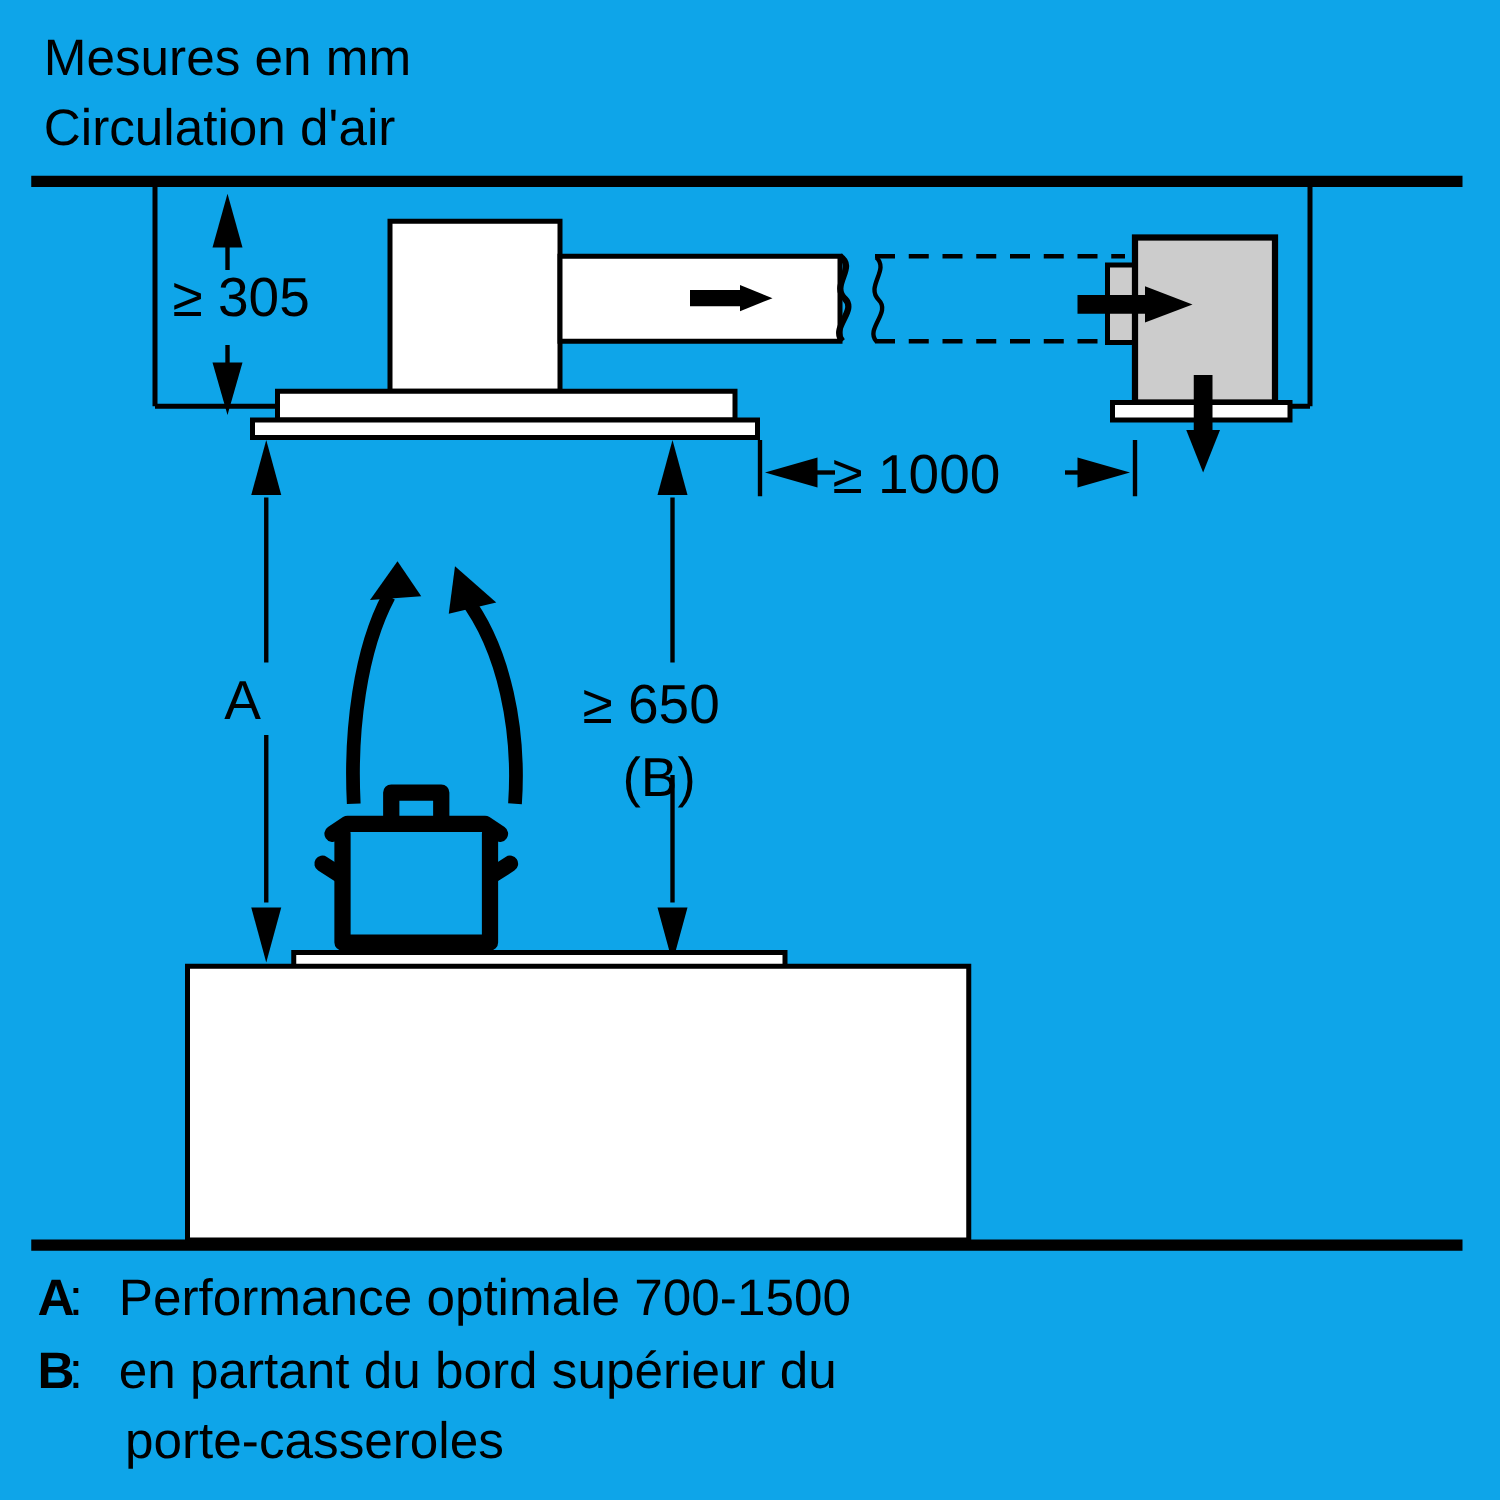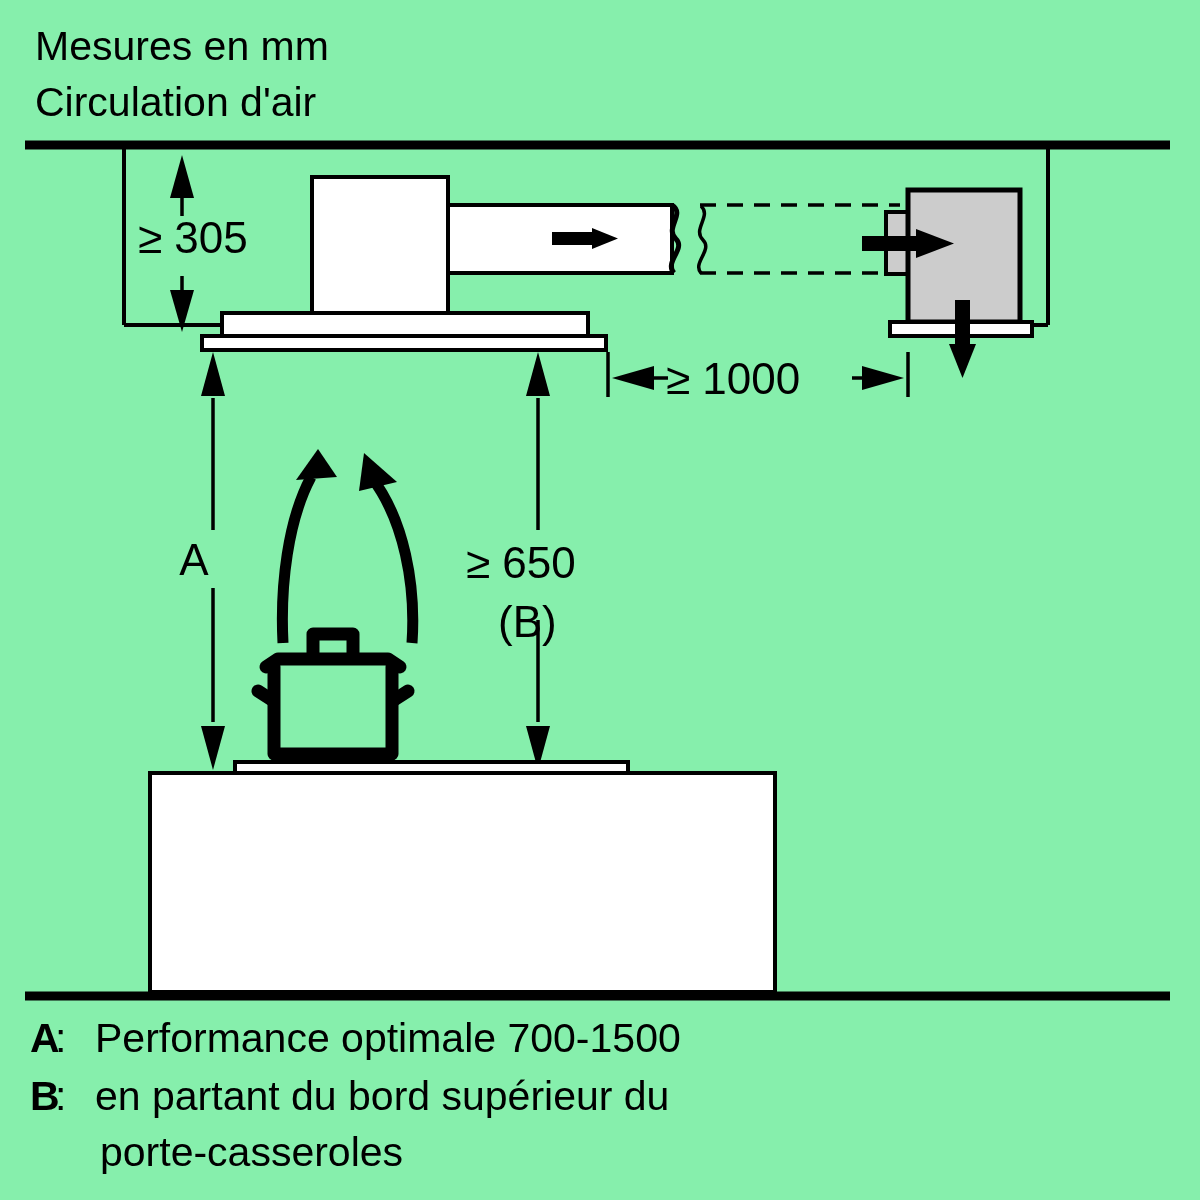--- a/index.html
+++ b/index.html
@@ -11,21 +11,21 @@
     width: 1200px;
     height: 1200px;
     font-family: "Liberation Sans", sans-serif;
     color: #000000;
     overflow: hidden;
   }
   #page {
     position: relative;
     width: 1200px;
     height: 1200px;
-    background: #86efac;
+    background: #0ea5e9;
   }
   svg#diagram {
     position: absolute;
     top: 0;
     left: 0;
     width: 1200px;
     height: 1200px;
     display: block;
   }
   text {

